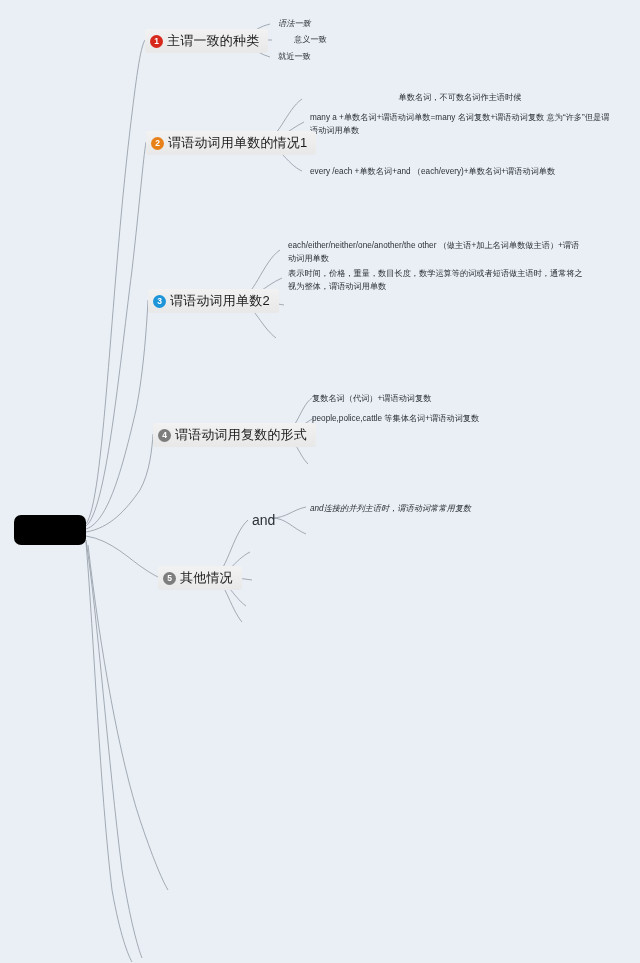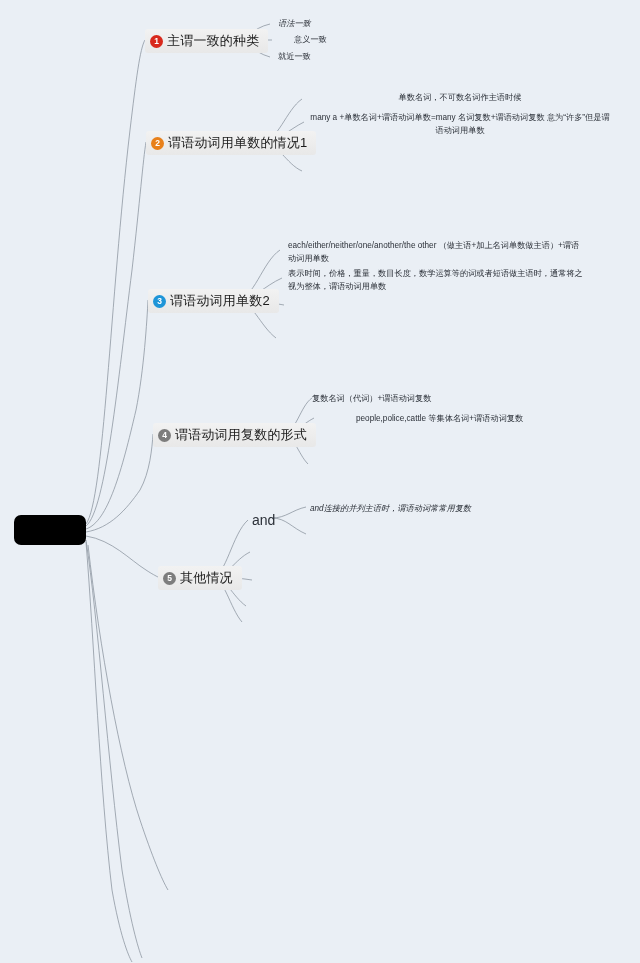--- a/index.html
+++ b/index.html
@@ -158,35 +158,36 @@
   </div>
   <div class="leaf nowrap" style="left:278px; top:18px;font-style:italic;">语法一致</div>
   <div class="leaf nowrap" style="left:294px; top:34px;">意义一致</div>
   <div class="leaf nowrap" style="left:278px; top:51px;">就近一致</div>
 
   <div class="branch" style="left:146px; top:131px;">
     <span class="badge" style="background:#e8801a">2</span>
     <span class="branch-label">谓语动词用单数的情况1</span>
   </div>
   <div class="leaf nowrap" style="left:310px; top:92px; width:300px;text-align:center;">单数名词，不可数名词作主语时候</div>
-  <div class="leaf wrap" style="left:310px; top:112px; width:300px;text-align:center;">many a +单数名词+谓语动词单数=many 名词复数+谓语动词复数 意为“许多”但是谓语动词用单数</div>
+  <div class="leaf wrap" style="left:310px; top:112px; width:300px;">many a +单数名词+谓语动词单数=many 名词复数+谓语动词复数 意为“许多”但是谓语动词用单数</div>
+  <div class="leaf nowrap" style="left:310px; top:166px;">every /each +单数名词+and （each/every)+单数名词+谓语动词单数</div>
 
   <div class="branch" style="left:148px; top:289px;">
     <span class="badge" style="background:#1e95d8">3</span>
     <span class="branch-label">谓语动词用单数2</span>
   </div>
   <div class="leaf wrap" style="left:288px; top:240px; width:295px;">each/either/neither/one/another/the other （做主语+加上名词单数做主语）+谓语动词用单数</div>
   <div class="leaf wrap" style="left:288px; top:268px; width:295px;">表示时间，价格，重量，数目长度，数学运算等的词或者短语做主语时，通常将之 视为整体，谓语动词用单数</div>
 
   <div class="branch" style="left:153px; top:423px;">
     <span class="badge" style="background:#7d7d7d">4</span>
     <span class="branch-label">谓语动词用复数的形式</span>
   </div>
   <div class="leaf nowrap" style="left:312px; top:393px;">复数名词（代词）+谓语动词复数</div>
-  <div class="leaf nowrap" style="left:312px; top:413px;margin-left:44px;">people,police,cattle 等集体名词+谓语动词复数</div>
+  <div class="leaf nowrap" style="left:312px; top:413px;">people,police,cattle 等集体名词+谓语动词复数</div>
 
   <div class="branch" style="left:158px; top:566px;">
     <span class="badge" style="background:#7d7d7d">5</span>
     <span class="branch-label">其他情况</span>
   </div>
   <div class="sub-label" style="left:252px; top:512px;">and</div>
   <div class="leaf nowrap" style="left:310px; top:503px;font-style:italic;">and连接的并列主语时，谓语动词常常用复数</div>
 
 </div>
 

